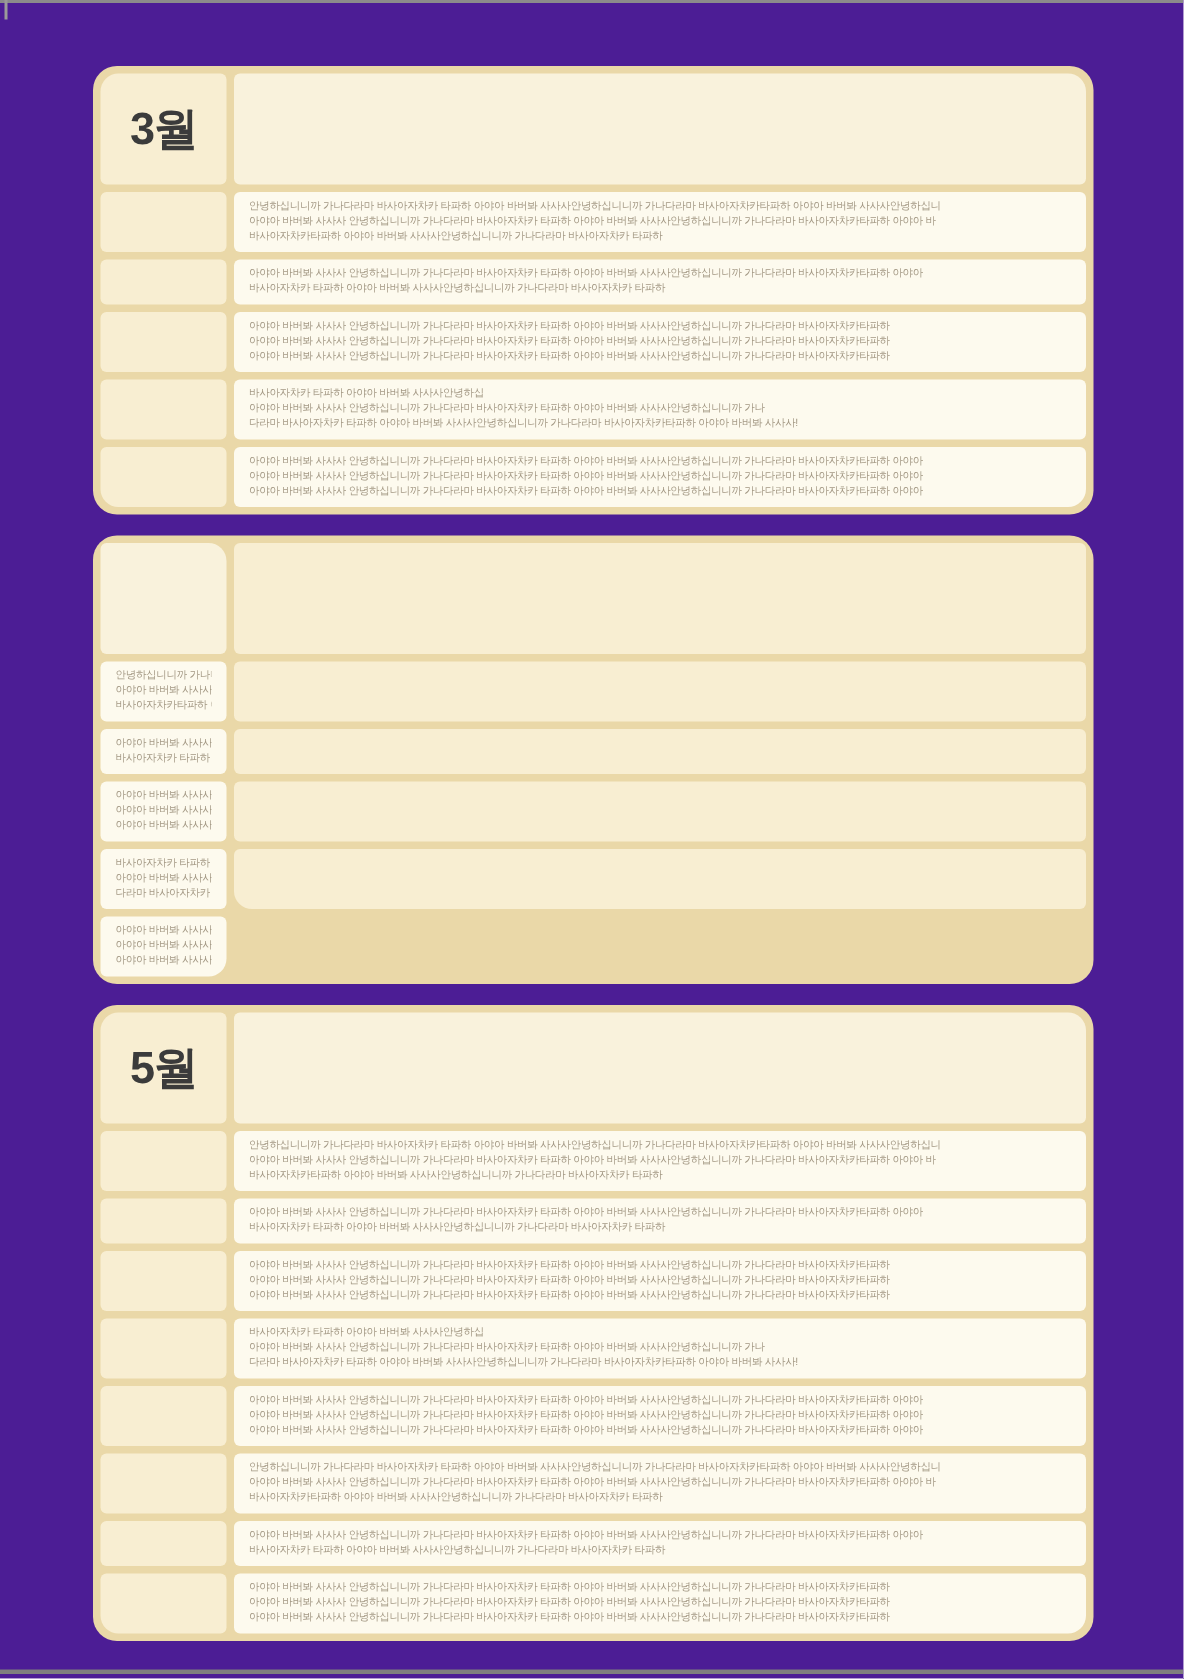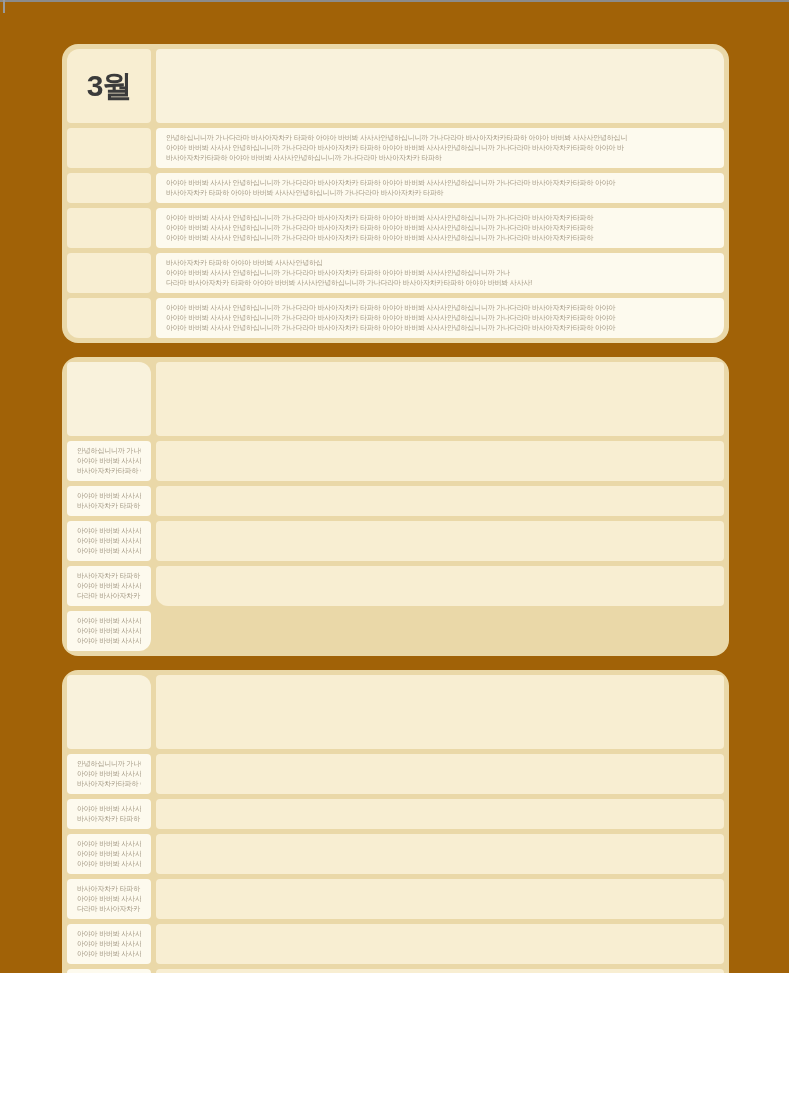--- a/index.html
+++ b/index.html
@@ -4,22 +4,22 @@
 <style>
   html, body {
     margin: 0;
     padding: 0;
     background: #ffffff;
     font-family: "Liberation Sans", "DejaVu Sans", sans-serif;
   }
   .canvas {
     position: relative;
     width: 789px;
-    height: 973px;
-    background: #a16207;
+    height: 1119px;
+    background: #4c1d95;
     overflow: hidden;
   }
   .edge-top {
     position: absolute; top: 0; left: 0; width: 100%; height: 2px;
     background: #8b8b8b;
   }
   .edge-tick {
     position: absolute; top: 0; left: 3px; width: 2px; height: 13px;
     background: #9a9a9a;
   }
@@ -155,20 +155,23 @@
           <div class="text-line">다라마 바사아자차카 타파하 아야아 바버봐 사사사안녕하십니니까 가나다라마 바사아자차카타파하 아야아 바버봐 사사사!</div>
         </div>
         <div class="cell side-cell bl"></div>
         <div class="cell content-cell br">
           <div class="text-line">아야아 바버봐 사사사 안녕하십니니까 가나다라마 바사아자차카 타파하 아야아 바버봐 사사사안녕하십니니까 가나다라마 바사아자차카타파하 아야아</div>
           <div class="text-line">아야아 바버봐 사사사 안녕하십니니까 가나다라마 바사아자차카 타파하 아야아 바버봐 사사사안녕하십니니까 가나다라마 바사아자차카타파하 아야아</div>
           <div class="text-line">아야아 바버봐 사사사 안녕하십니니까 가나다라마 바사아자차카 타파하 아야아 바버봐 사사사안녕하십니니까 가나다라마 바사아자차카타파하 아야아</div>
         </div>
       </section>
       <section class="month-section">
+        <div class="cell month-cell tl">
+          <span class="month-label">5월</span>
+        </div>
         <div class="cell header-cell tr"></div>
         <div class="cell side-cell"></div>
         <div class="cell content-cell">
           <div class="text-line">안녕하십니니까 가나다라마 바사아자차카 타파하 아야아 바버봐 사사사안녕하십니니까 가나다라마 바사아자차카타파하 아야아 바버봐 사사사안녕하십니</div>
           <div class="text-line">아야아 바버봐 사사사 안녕하십니니까 가나다라마 바사아자차카 타파하 아야아 바버봐 사사사안녕하십니니까 가나다라마 바사아자차카타파하 아야아 바</div>
           <div class="text-line">바사아자차카타파하 아야아 바버봐 사사사안녕하십니니까 가나다라마 바사아자차카 타파하</div>
         </div>
         <div class="cell side-cell"></div>
         <div class="cell content-cell">
           <div class="text-line">아야아 바버봐 사사사 안녕하십니니까 가나다라마 바사아자차카 타파하 아야아 바버봐 사사사안녕하십니니까 가나다라마 바사아자차카타파하 아야아</div>

